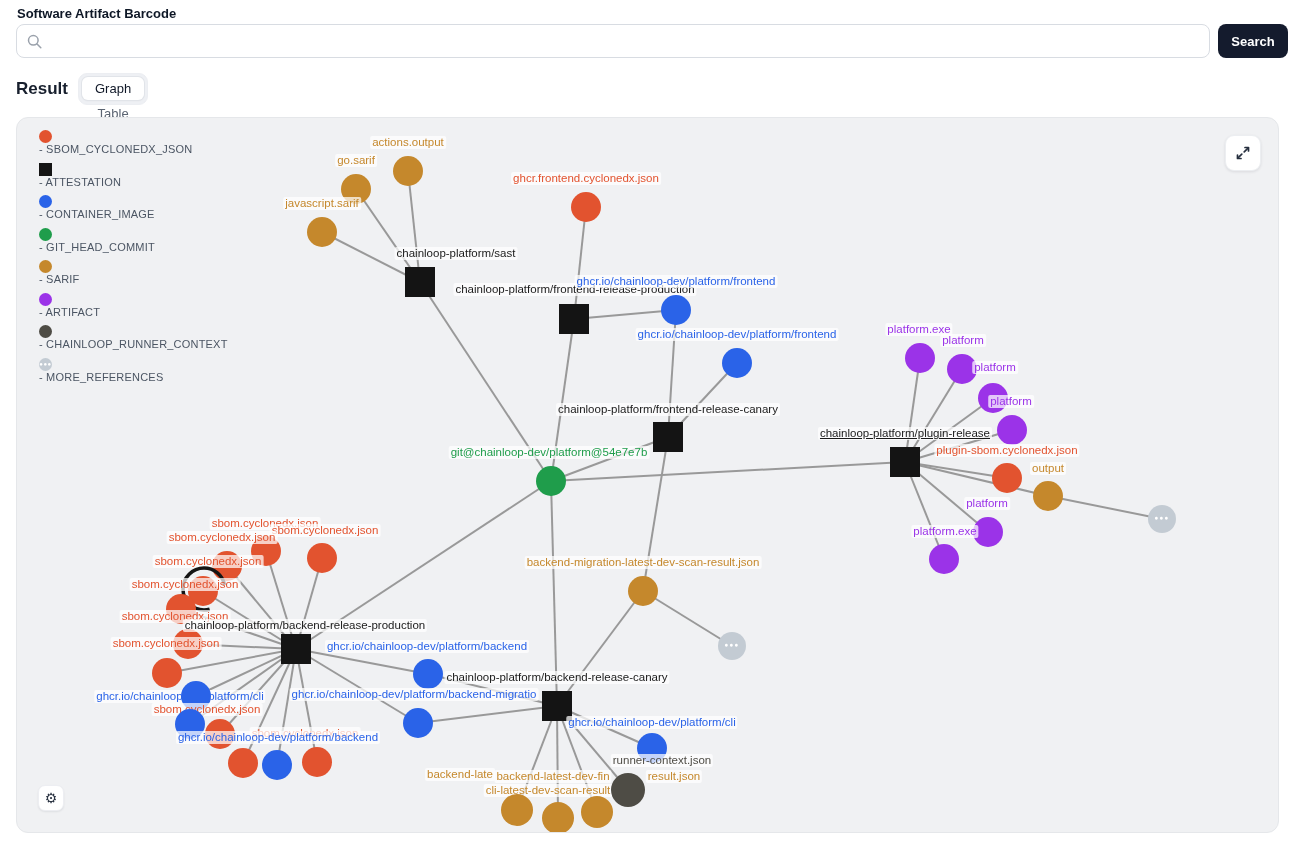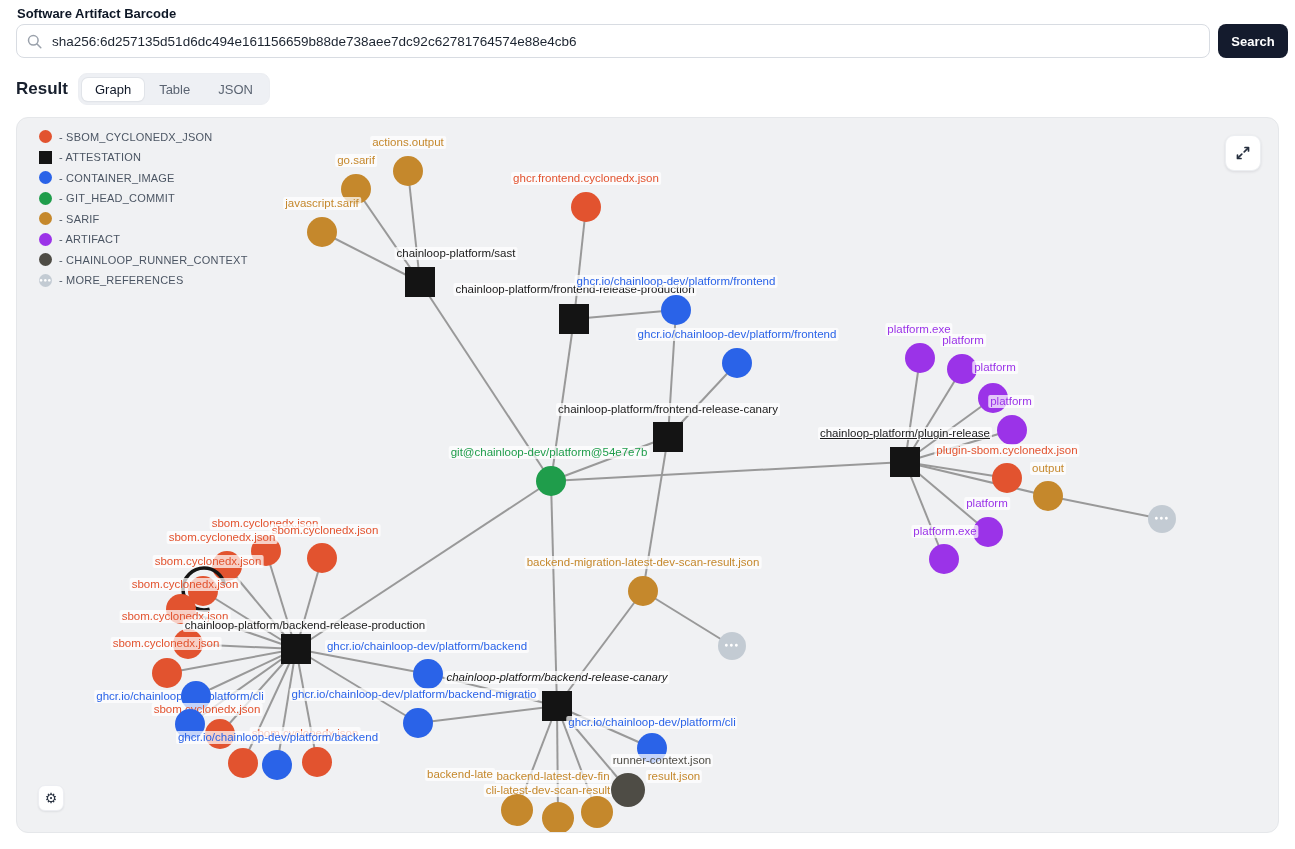--- a/index.html
+++ b/index.html
@@ -2,28 +2,28 @@
 <html><head>
 <meta charset="utf-8">
 <style>
   html,body{margin:0;padding:0;}
   body{width:1295px;height:849px;background:#ffffff;font-family:"Liberation Sans",sans-serif;position:relative;overflow:hidden;}
   .field-label{position:absolute;left:17px;top:6px;font-size:13px;font-weight:600;color:#0e1726;}
   .search-box{position:absolute;left:16px;top:24px;width:1194px;height:34px;background:#fff;border:1px solid #d8dce2;border-radius:8px;box-sizing:border-box;display:flex;align-items:center;padding:0 10px;gap:8px;}
   .search-value{font-size:13.5px;color:#1c2430;border:none;outline:none;flex:1;font-family:"Liberation Sans",sans-serif;background:transparent;}
   .search-btn{position:absolute;left:1218px;top:24px;width:70px;height:34px;background:#141b2d;color:#fff;border:none;border-radius:8px;font-size:13px;font-weight:600;font-family:"Liberation Sans",sans-serif;cursor:pointer;}
   .result-heading{position:absolute;left:16px;top:79px;font-size:17px;font-weight:700;color:#18202e;}
-  .tabs{position:absolute;left:78px;top:73px;height:32px;background:#eef0f4;border:1px solid #eceef2;border-radius:9px;display:flex;align-items:center;padding:3px;box-sizing:border-box;gap:2px;}
+  .tabs{position:absolute;left:78px;top:73px;height:32px;background:#eef0f4;border:1px solid #eceef2;border-radius:9px;display:flex;align-items:center;padding:3px;box-sizing:border-box;gap:2px;flex-direction:column;}
   .tab{font-size:13px;color:#5b6472;padding:4px 13px;border-radius:6px;cursor:pointer;white-space:nowrap;}
   .tab.active{background:#fff;color:#101828;font-weight:500;box-shadow:0 0 0 1px #e1e4e9,0 1px 2px rgba(0,0,0,.05);}
   .panel{position:absolute;left:16px;top:117px;width:1263px;height:716px;background:#f0f1f3;border:1px solid #e5e7ea;border-radius:12px;box-sizing:border-box;}
   .stage{position:absolute;left:0;top:0;right:0;bottom:0;overflow:hidden;border-radius:12px;}
   .edges{position:absolute;left:0;top:0;z-index:1;}
   .legend{position:absolute;left:22px;top:12px;z-index:500;}
-  .legend-row{display:flex;align-items:center;gap:7px;margin-bottom:7.5px;font-size:11px;color:#4b5563;letter-spacing:.2px;}
+  .legend-row{display:flex;margin-bottom:7.5px;font-size:11px;color:#4b5563;letter-spacing:.2px;flex-direction:column;}
   .lg-marker{width:13px;height:13px;flex:0 0 13px;display:flex;align-items:center;justify-content:center;}
   .node-wrap{position:absolute;left:0;top:0;}
   .marker{position:absolute;box-sizing:border-box;display:flex;align-items:center;justify-content:center;}
   .marker.circle{border-radius:50%;}
   .dots{color:#fff;font-size:9px;letter-spacing:1px;line-height:1;transform:translateY(-1px);}
   .nlabel{position:absolute;transform:translateX(-50%);font-size:11.5px;line-height:13px;white-space:nowrap;background:rgba(255,255,255,0.72);padding:0 2px;border-radius:2px;}
   .expand-btn{position:absolute;right:17px;top:17px;width:36px;height:36px;background:#fff;border:1px solid #eceef1;border-radius:9px;box-shadow:0 1px 3px rgba(16,24,40,.1);z-index:600;display:flex;align-items:center;justify-content:center;cursor:pointer;}
   .gear-btn{position:absolute;left:21px;bottom:21px;width:26px;height:26px;background:#fff;border:1px solid #edeef2;border-radius:7px;box-shadow:0 1px 2px rgba(16,24,40,.08);z-index:600;display:flex;align-items:center;justify-content:center;font-size:14px;color:#2a3342;cursor:pointer;padding:0;}
 </style>
 </head>
@@ -31,21 +31,20 @@
 
 <div class="field-label">Software Artifact Barcode</div>
 
 <div class="search-box">
   <span style="display:flex;">
     <svg width="15" height="15" viewBox="0 0 15 15">
         <circle cx="6.3" cy="6.3" r="4.8" fill="none" stroke="#9aa1ab" stroke-width="1.5"></circle>
         <line x1="10" y1="10" x2="13.8" y2="13.8" stroke="#9aa1ab" stroke-width="1.5" stroke-linecap="round"></line>
       </svg>
   </span>
-  <input class="search-value" readonly="" value="sha256:6d257135d51d6dc494e161156659b88de738aee7dc92c62781764574e88e4cb6" style="">
 </div>
 
 <button class="search-btn">Search</button>
 
 <div class="result-heading">Result</div>
 
 <div class="tabs" id="tabs">
     <div class="tab active">Graph</div>
     <div class="tab">Table</div>
     <div class="tab">JSON</div>
@@ -254,21 +253,21 @@
       <div class="node-wrap" style="z-index: 47;">
         <div class="marker circle" style="width: 30px; height: 30px; left: 396px; top: 541px; background: rgb(42, 99, 232);"></div>
         <div class="nlabel" style="color: rgb(42, 99, 232); left: 410px; top: 522px;">ghcr.io/chainloop-dev/platform/backend</div>
       </div>
       <div class="node-wrap" style="z-index: 48;">
         <div class="marker circle" style="width: 30px; height: 30px; left: 386px; top: 590px; background: rgb(42, 99, 232);"></div>
         <div class="nlabel" style="color: rgb(42, 99, 232); left: 397px; top: 570px;">ghcr.io/chainloop-dev/platform/backend-migratio</div>
       </div>
       <div class="node-wrap" style="z-index: 49;">
         <div class="marker" style="width: 30px; height: 30px; left: 525px; top: 573px; background: rgb(20, 20, 20);"></div>
-        <div class="nlabel" style="color: rgb(26, 26, 26); left: 540px; top: 553px; font-style: italic;">chainloop-platform/backend-release-canary</div>
+        <div class="nlabel" style="color: rgb(26, 26, 26); left: 540px; top: 553px;">chainloop-platform/backend-release-canary</div>
       </div>
       <div class="node-wrap" style="z-index: 50;">
         <div class="marker circle" style="width: 30px; height: 30px; left: 620px; top: 615px; background: rgb(42, 99, 232);"></div>
         <div class="nlabel" style="color: rgb(42, 99, 232); left: 635px; top: 598px;">ghcr.io/chainloop-dev/platform/cli</div>
       </div>
       <div class="node-wrap" style="z-index: 51;">
         <div class="nlabel" style="color: rgb(197, 136, 44); left: 443px; top: 650px;">backend-late</div>
       </div>
       <div class="node-wrap" style="z-index: 52;">
         <div class="nlabel" style="color: rgb(197, 136, 44); left: 536px; top: 652px;">backend-latest-dev-fin</div>

